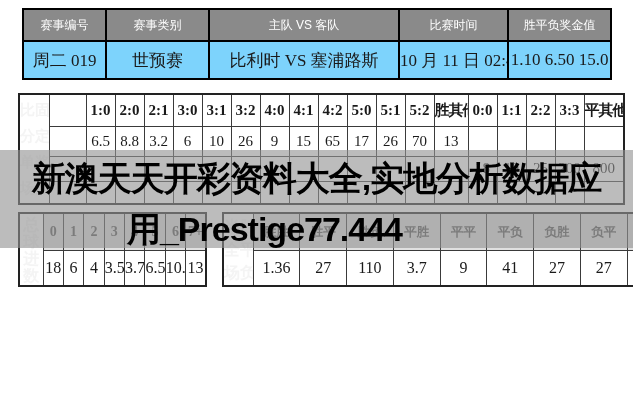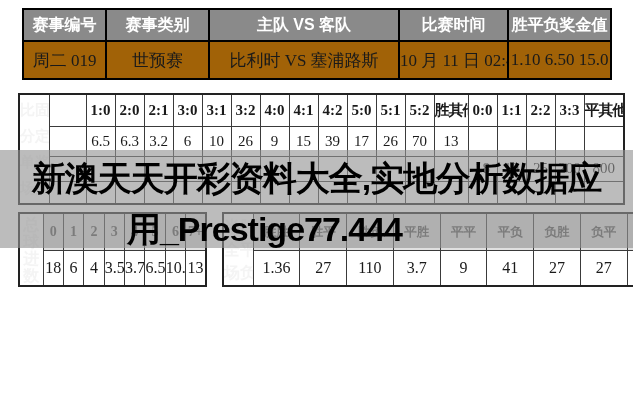--- a/index.html
+++ b/index.html
@@ -5,22 +5,22 @@
   html,body{margin:0;padding:0;background:#fff;}
   .page{position:relative;width:633px;height:400px;background:#ffffff;overflow:hidden;
         font-family:"Liberation Serif",serif;color:#1a1a1a;}
   table{border-collapse:collapse;table-layout:fixed;}
   td{overflow:hidden;white-space:nowrap;text-align:center;vertical-align:middle;padding:0;}
 
   
   .top{position:absolute;left:22px;top:8px;width:588px;}
   .top td{border:2px solid #000;}
   .top .hd{height:30px;background:#8a8a8a;color:#fff;
-           font-family:"Liberation Sans",sans-serif;font-weight:bold;font-size:16px;}
-  .top .dt{height:36px;font-size:17px;background:#a16207;}
+           font-family:"Liberation Sans",sans-serif;font-weight:normal;font-size:12px;}
+  .top .dt{height:36px;font-size:17px;background:#7dd3fc;}
 
   
   .odds{position:absolute;left:18px;top:93px;width:605px;border:2px solid #222;}
   .odds td{border:1px solid #3a3a3a;font-size:15px;background:#fff;}
   .corner{background:#8f8f8f;color:#f4f4f4;font-family:"Liberation Sans",sans-serif;
           font-weight:bold;font-size:12.5px;line-height:26px;margin-top:24px;}
   .lbl{background:#8f8f8f;color:#fff;font-family:"Liberation Sans",sans-serif;
        font-weight:bold;font-size:13.5px;}
   .sc{background:#e9e9e9;font-weight:bold;margin-top:6px;}
   .sm{font-size:10px;letter-spacing:-1px;}
@@ -130,28 +130,28 @@
       <td class="sc sm">胜其他</td>
       <td class="sc">0:0</td>
       <td class="sc">1:1</td>
       <td class="sc">2:2</td>
       <td class="sc">3:3</td>
       <td class="sc sm">平其他</td>
     </tr>
     <tr style="height:30px">
       <td class="lbl">主胜</td>
       <td>6.5</td>
-      <td>6.3</td>
+      <td>8.8</td>
       <td>3.2</td>
       <td>6</td>
       <td>10</td>
       <td>26</td>
       <td>9</td>
       <td>15</td>
-      <td>39</td>
+      <td>65</td>
       <td>17</td>
       <td>26</td>
       <td>70</td>
       <td>13</td>
       <td></td>
       <td></td>
       <td></td>
       <td></td>
       <td></td>
     </tr>

